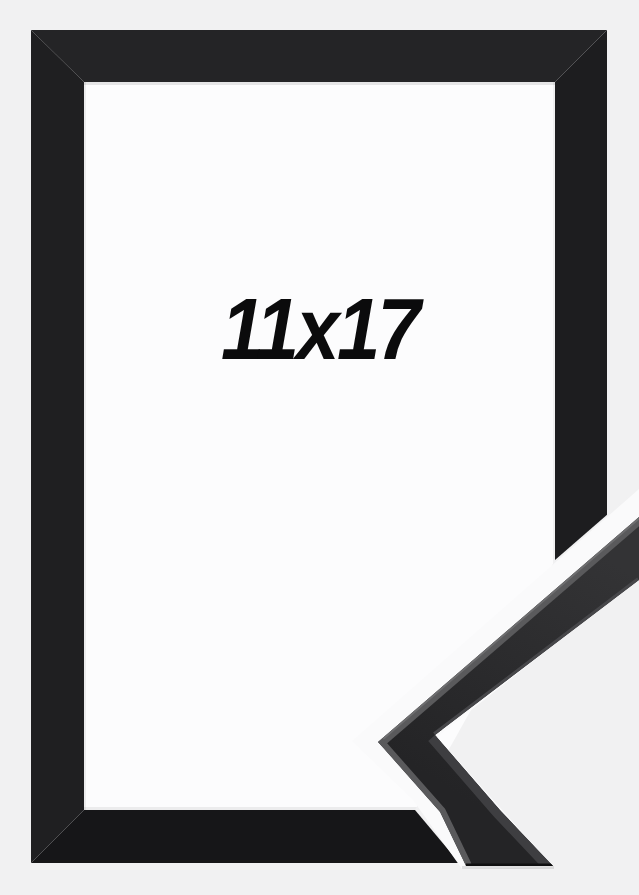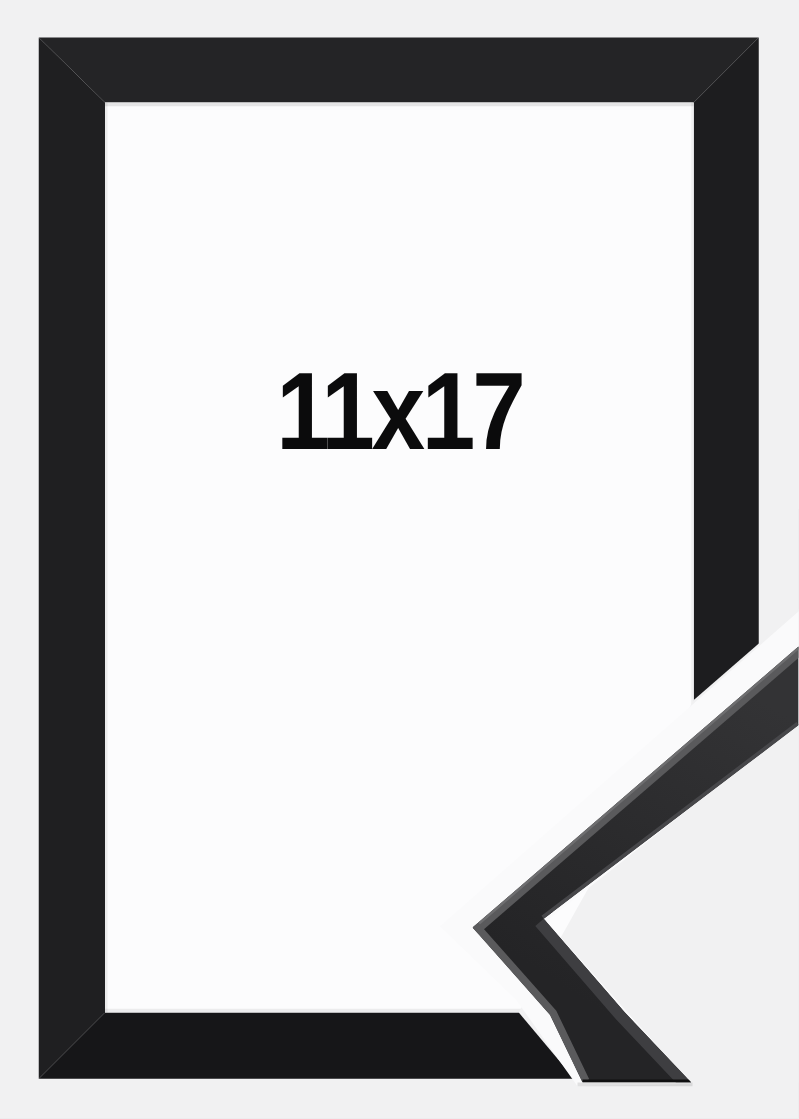--- a/index.html
+++ b/index.html
@@ -2,20 +2,21 @@
 <html><head>
 <meta charset="utf-8">
 <style>
   html, body { margin: 0; padding: 0; background: #e8e8ea; }
   .stage {
     position: relative;
     width: 639px;
     height: 895px;
     overflow: hidden;
     font-family: "Liberation Sans", "DejaVu Sans", sans-serif;
+    font-style: italic;
   }
   .stage svg { display: block; }
   .size-text {
     font-family: "Liberation Sans", "DejaVu Sans", sans-serif;
     font-weight: 700;
   }
 </style>
 </head>
 <body>
 

